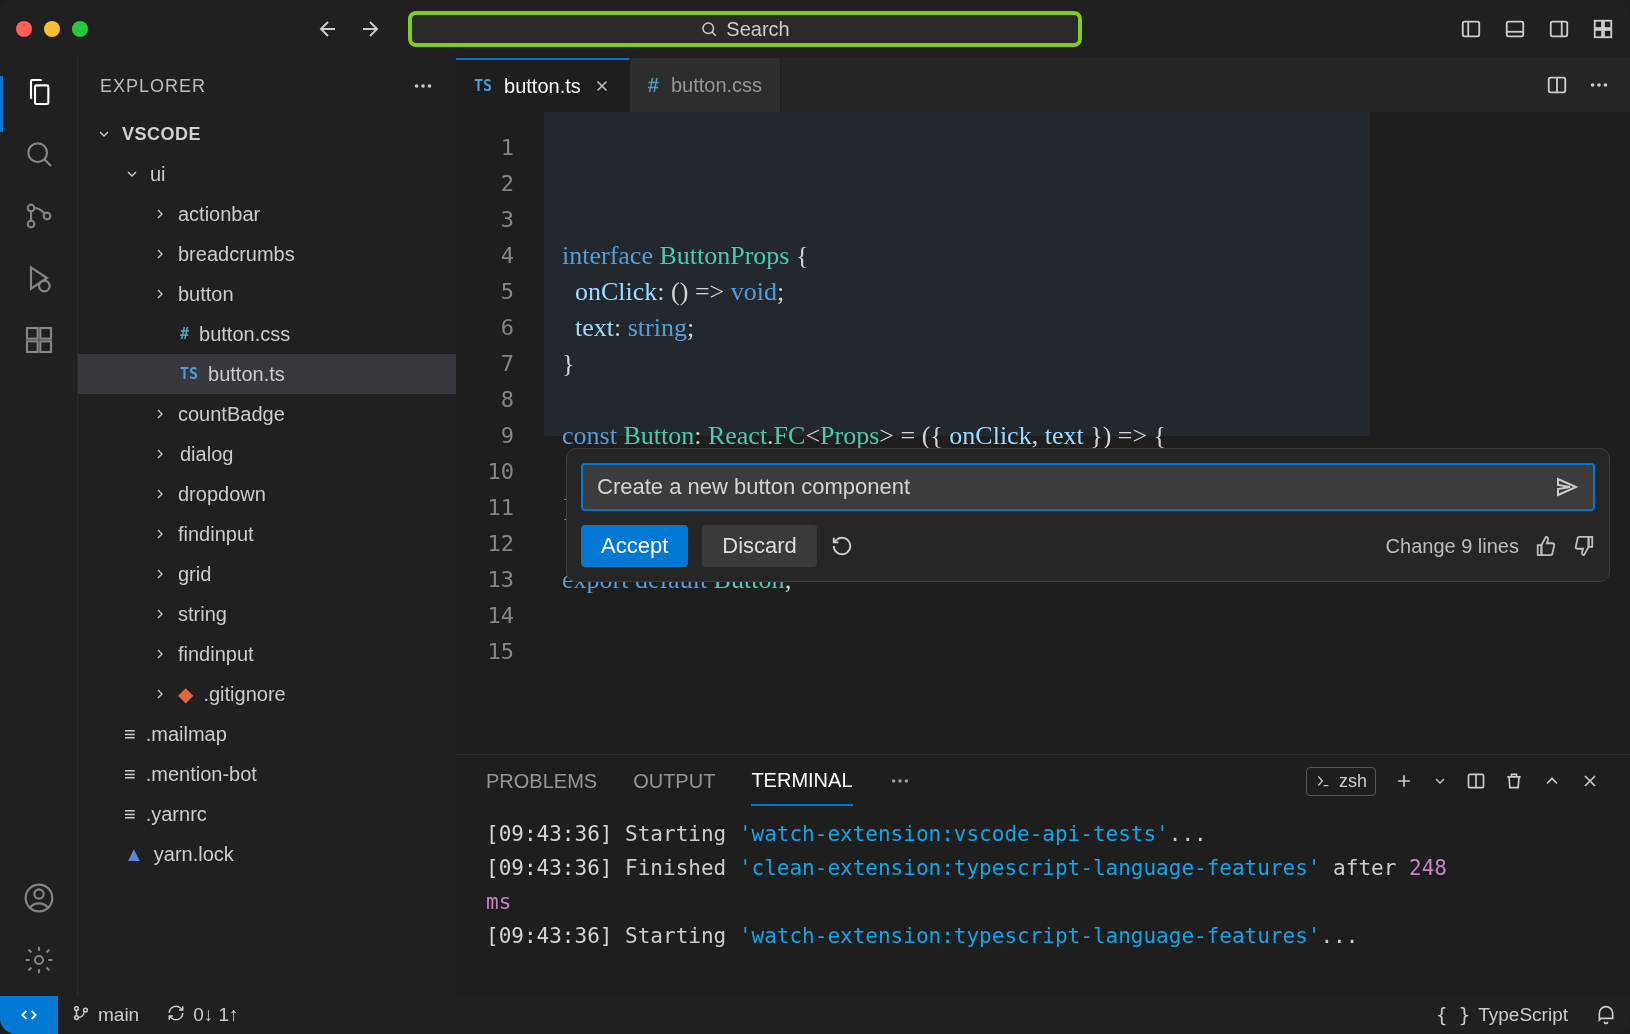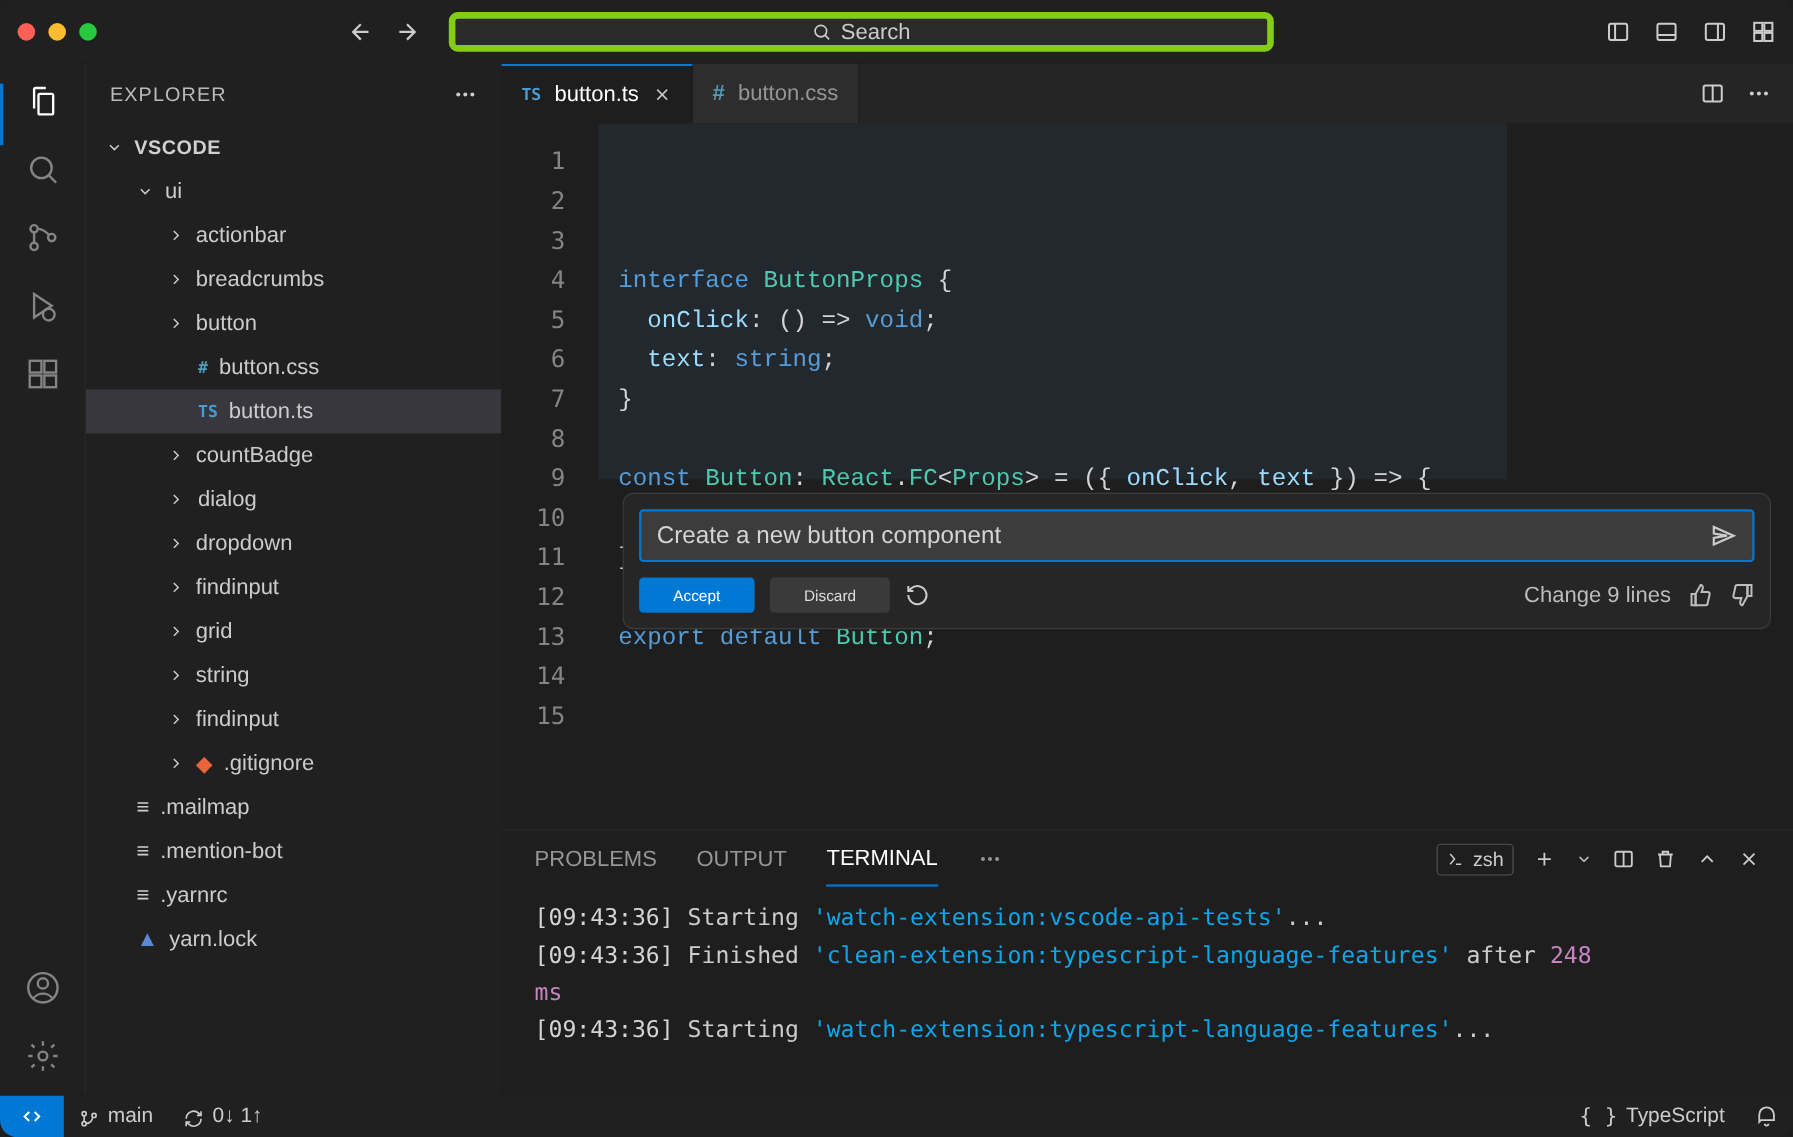--- a/index.html
+++ b/index.html
@@ -24,24 +24,24 @@
 }
 .traffic-lights { display: flex; gap: 12px; margin-right: 16px; }
 .traffic-light { width: 16px; height: 16px; border-radius: 50%; }
 .tl-red { background: #ff5f57; }
 .tl-yellow { background: #febc2e; }
 .tl-green { background: #28c840; }
 .nav-arrows { display: flex; gap: 18px; margin-left: 200px; margin-right: 14px; }
 .nav-arrow { color: #cccccc; cursor: pointer; display:flex; align-items:center; }
 .searchbar {
   flex: 0 0 auto;
-  width: 750px;
+  width: 674px;
   height: 36px;
   background: #2a2a2a;
-  border: 6px solid #84cc16;
+  border: 4px solid #84cc16;
   border-radius: 8px;
   display: flex;
   align-items: center;
   justify-content: center;
   gap: 8px;
   color: #cccccc;
   font-size: 20px;
 }
 .titlebar-right { margin-left: auto; display: flex; gap: 22px; align-items:center;}
 .tb-icon { color:#cccccc; cursor:pointer; display:flex; }
@@ -126,22 +126,22 @@
   text-align: right;
   font-family: "SF Mono", Menlo, monospace;
   font-size: 22px;
   color: #858585;
   line-height: 36px;
   padding-right: 18px;
 }
 .code {
   flex: 1;
   padding-top: 18px;
-  font-family: Liberation Mono, monospace;
-  font-size: 22px;
+  font-family: Liberation Serif, serif;
+  font-size: 26px;
   line-height: 36px;
   white-space: pre;
   color: #d4d4d4;
   position: relative;
 }
 .code .hl-block {
   position: absolute;
   left: 12px; right: 260px;
   top: 0;
   height: 324px;
@@ -173,22 +173,22 @@
   display:flex; align-items:center;
   padding: 0 14px;
   gap: 10px;
 }
 .chat-input input {
   flex:1; background:transparent; border:none; outline:none;
   color:#d4d4d4; font-size:22px;
 }
 .chat-actions { display:flex; align-items:center; gap: 14px; }
 .btn {
-  font-size: 14px;
-  padding: 8px 31px;
+  font-size: 22px;
+  padding: 8px 20px;
   border-radius: 4px;
   border: none;
   cursor: pointer;
 }
 .btn-primary { background:#0078d4; color:white; }
 .btn-secondary { background:#3a3a3a; color:#ddd; }
 .chat-right { margin-left:auto; display:flex; align-items:center; gap:16px; color:#bdbdbd; font-size:20px;}
 .panel {
   height: 242px;
   border-top: 1px solid #2a2a2a;
@@ -217,21 +217,21 @@
 .term-cyan { color:#0ea5e9; }
 .term-mag { color:#c586c0; }
 .statusbar {
   height: 38px;
   background: #202020;
   display:flex; align-items:center;
   font-size:19px;
   color:#cccccc;
 }
 .status-remote { background:#0078d4; height:100%; width:58px; display:flex; align-items:center; justify-content:center; color:white;}
-.status-item { display:flex; align-items:flex-end; gap:8px; padding:0 14px; cursor:pointer;}
+.status-item { display:flex; align-items:flex-start; gap:8px; padding:0 14px; cursor:pointer;}
 .status-right { margin-left:auto; display:flex; align-items:center; }
 svg { display:block; }
 .sidebar ::-webkit-scrollbar, .code ::-webkit-scrollbar { width:0; }
 </style>
 </head>
 <body>
 
 <div class="window">
 
   <div class="titlebar">

